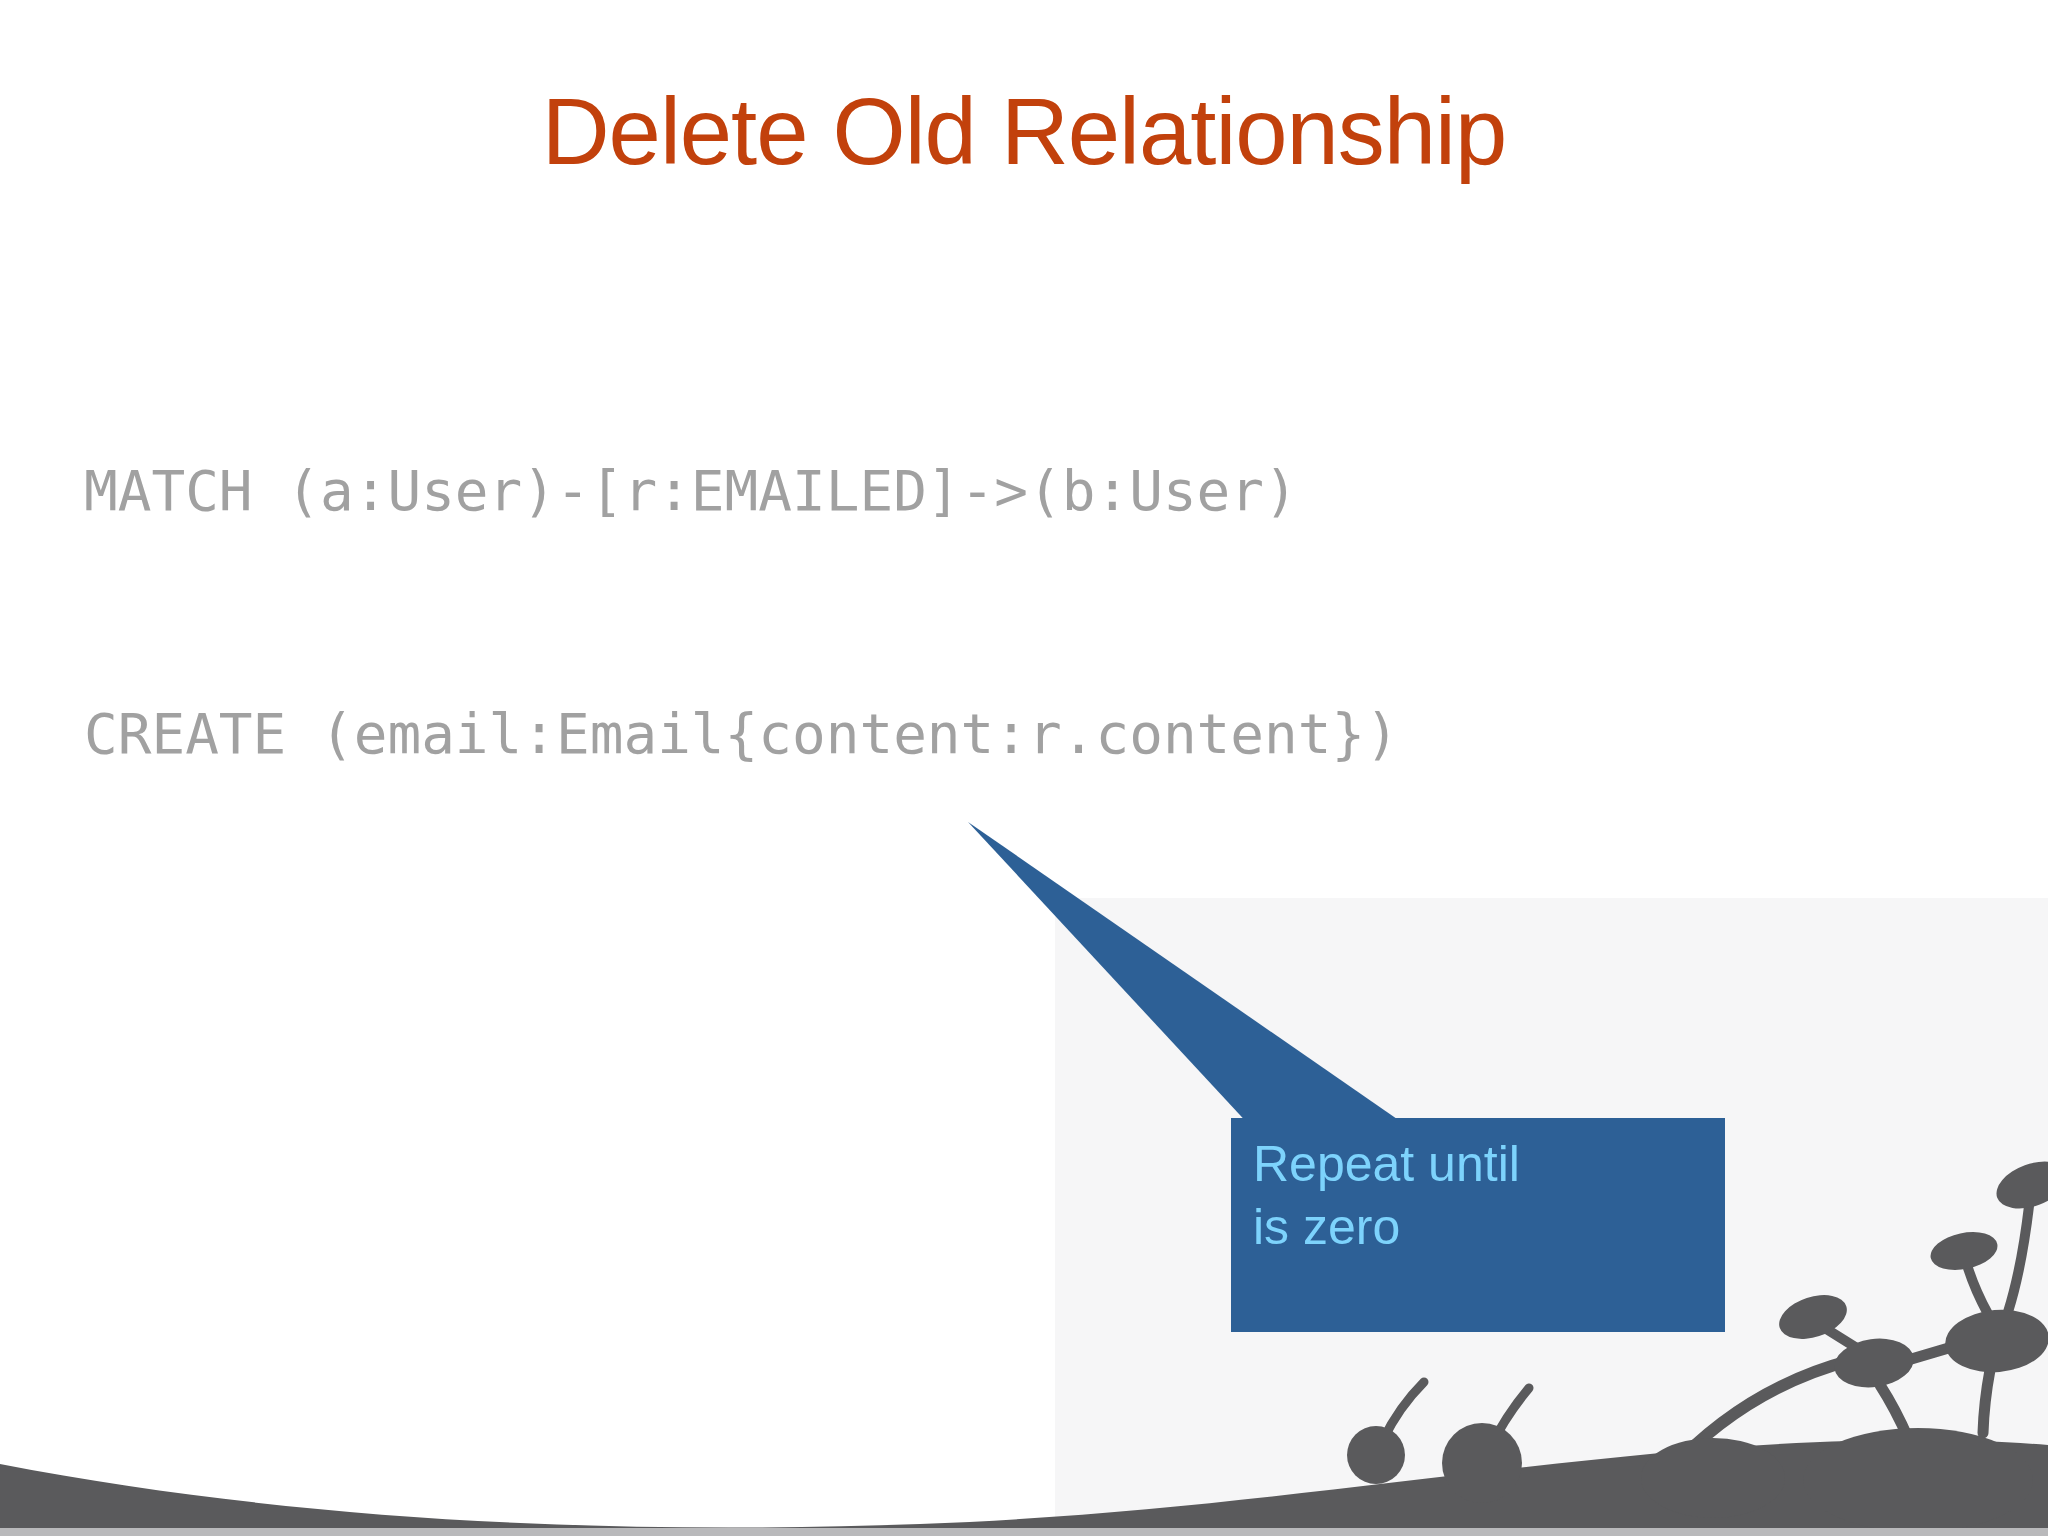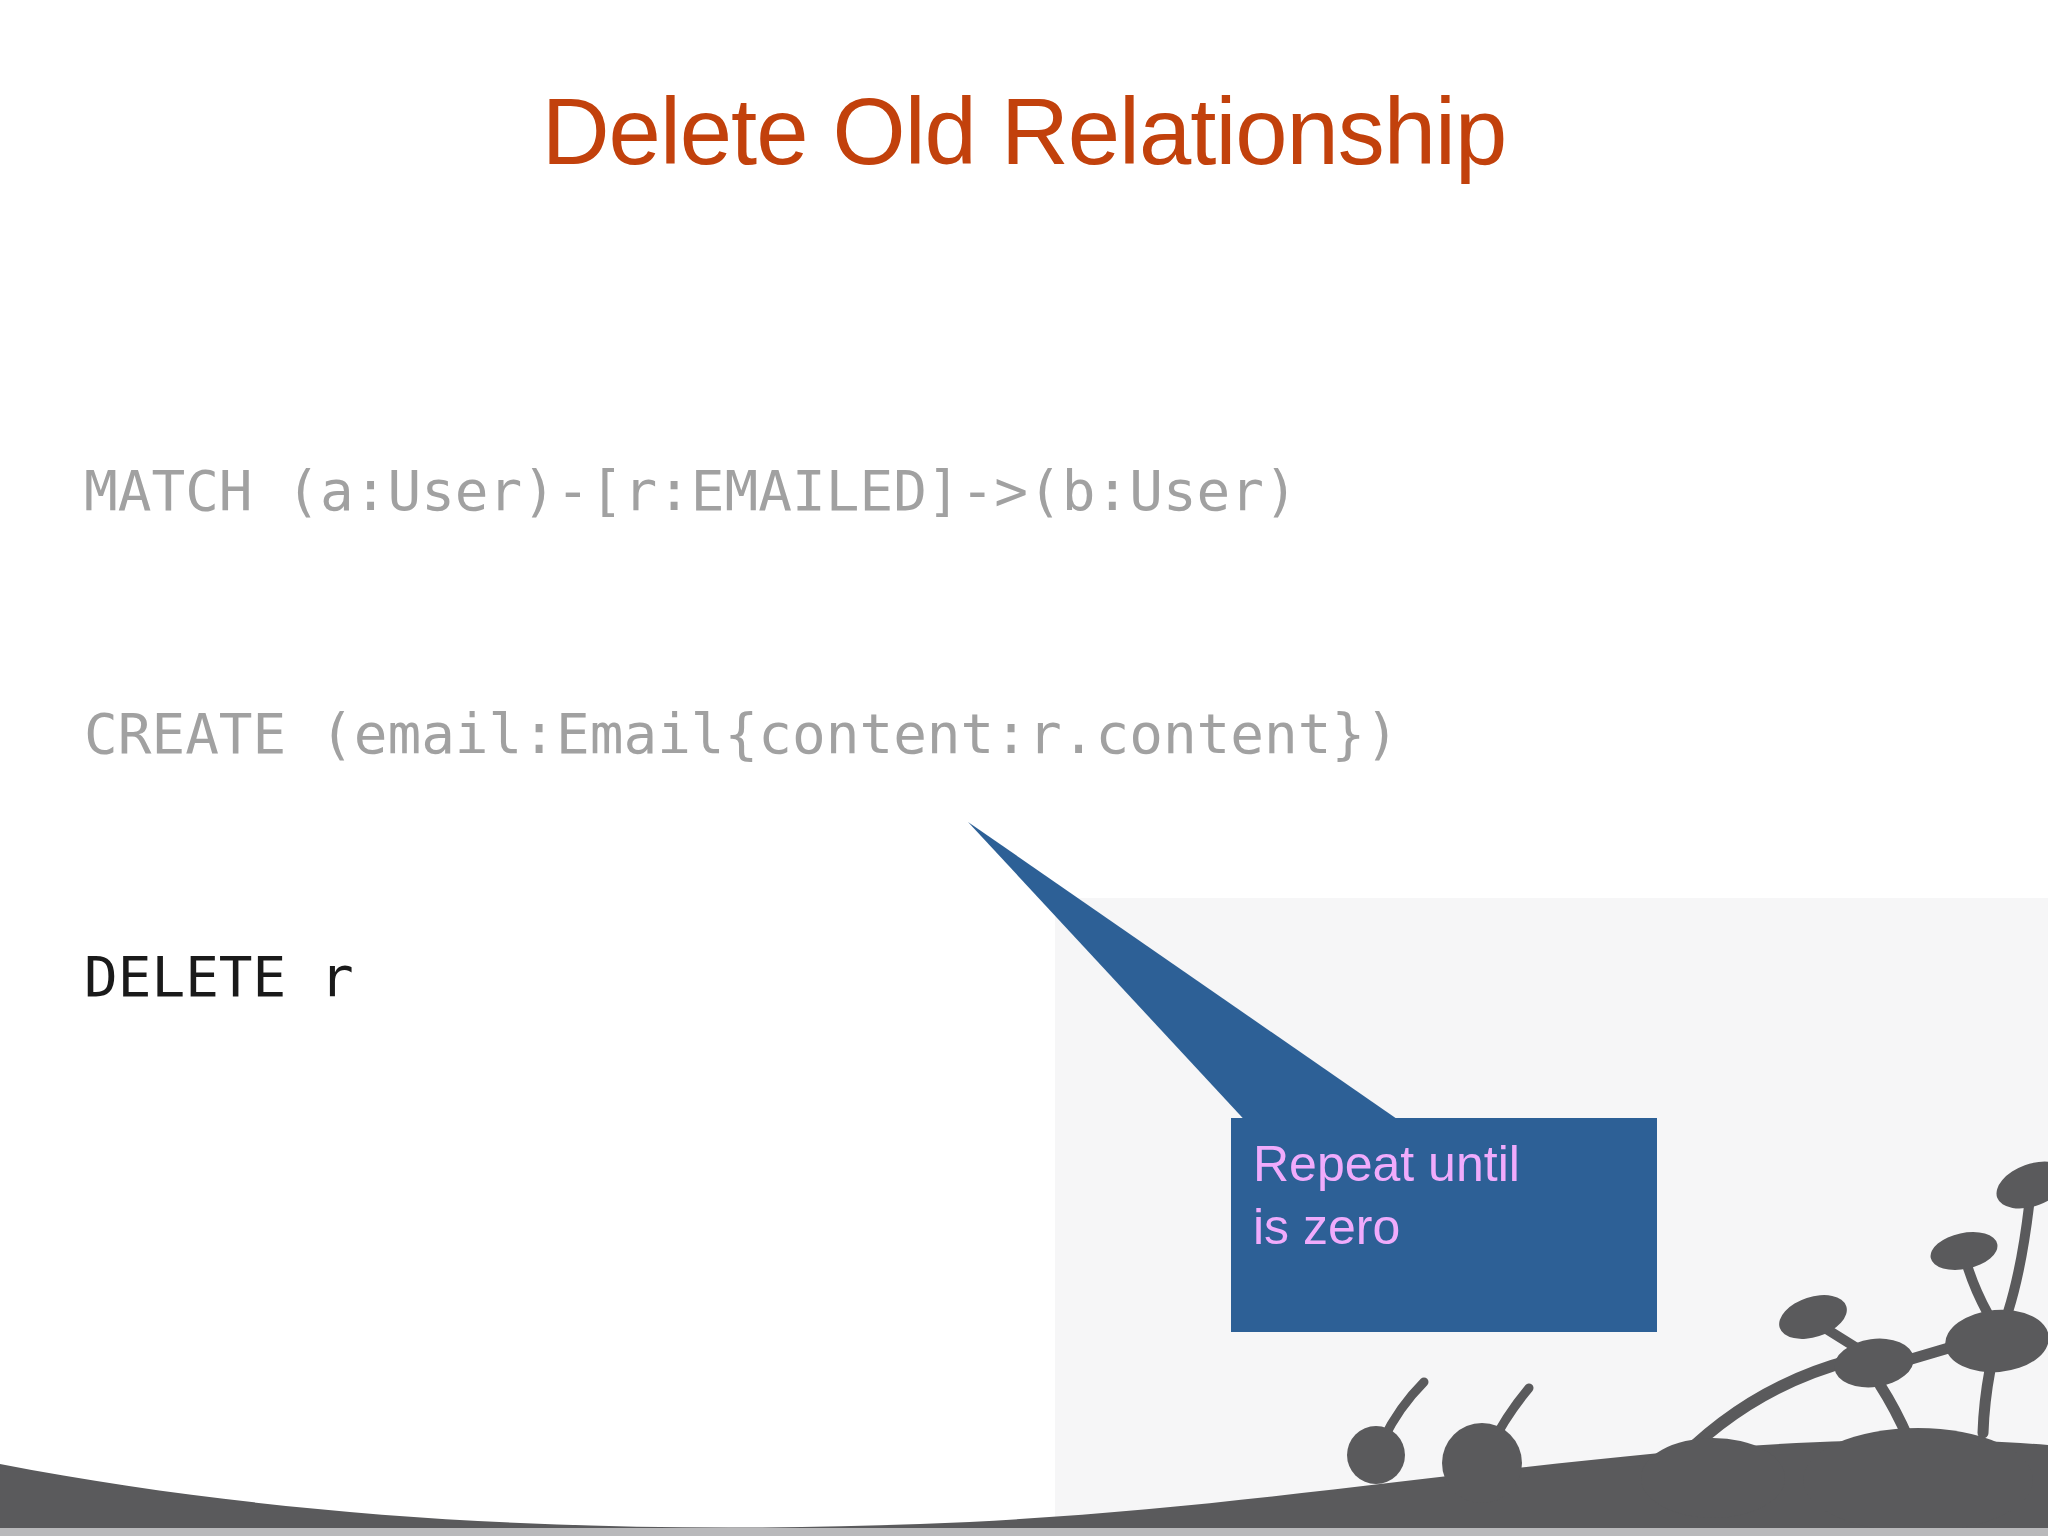--- a/index.html
+++ b/index.html
@@ -25,22 +25,22 @@
   }
   .code-block{
     position:absolute;left:84px;top:288px;
     font-family:"DejaVu Sans Mono",monospace;
     font-size:56px;line-height:81px;white-space:pre;
     z-index:3;
   }
   .code-line{color:#1a1a1a;}
   .code-line.muted{color:#a1a1a1;}
   .callout-box{
-    position:absolute;left:1231px;top:1118px;width:426px;height:214px;
-    background:#2d6096;color:#f0abfc;
+    position:absolute;left:1231px;top:1118px;width:494px;height:214px;
+    background:#2d6096;color:#7dd3fc;
     box-sizing:border-box;padding:15px 10px 0 22px;
     font-size:50px;line-height:63px;
     z-index:2;
   }
 </style>
 </head>
 <body>
 
 <div class="slide">
 
@@ -81,21 +81,20 @@
     </g>
 
     <rect x="0" y="1528" width="2048" height="8" fill="#b9b9bb"></rect>
   </svg>
 
   <div class="slide-title">Delete Old Relationship</div>
 
   <div class="code-block">
     <div class="code-line muted">MATCH (a:User)-[r:EMAILED]-&gt;(b:User)</div>
     <div class="code-line muted">CREATE (email:Email{content:r.content})</div>
-    <div class="code-line">DELETE r</div>
     
   </div>
 
   <div class="callout-box">
     <div>Repeat until</div>
     <div>is zero</div>
   </div>
 
 </div>
 

